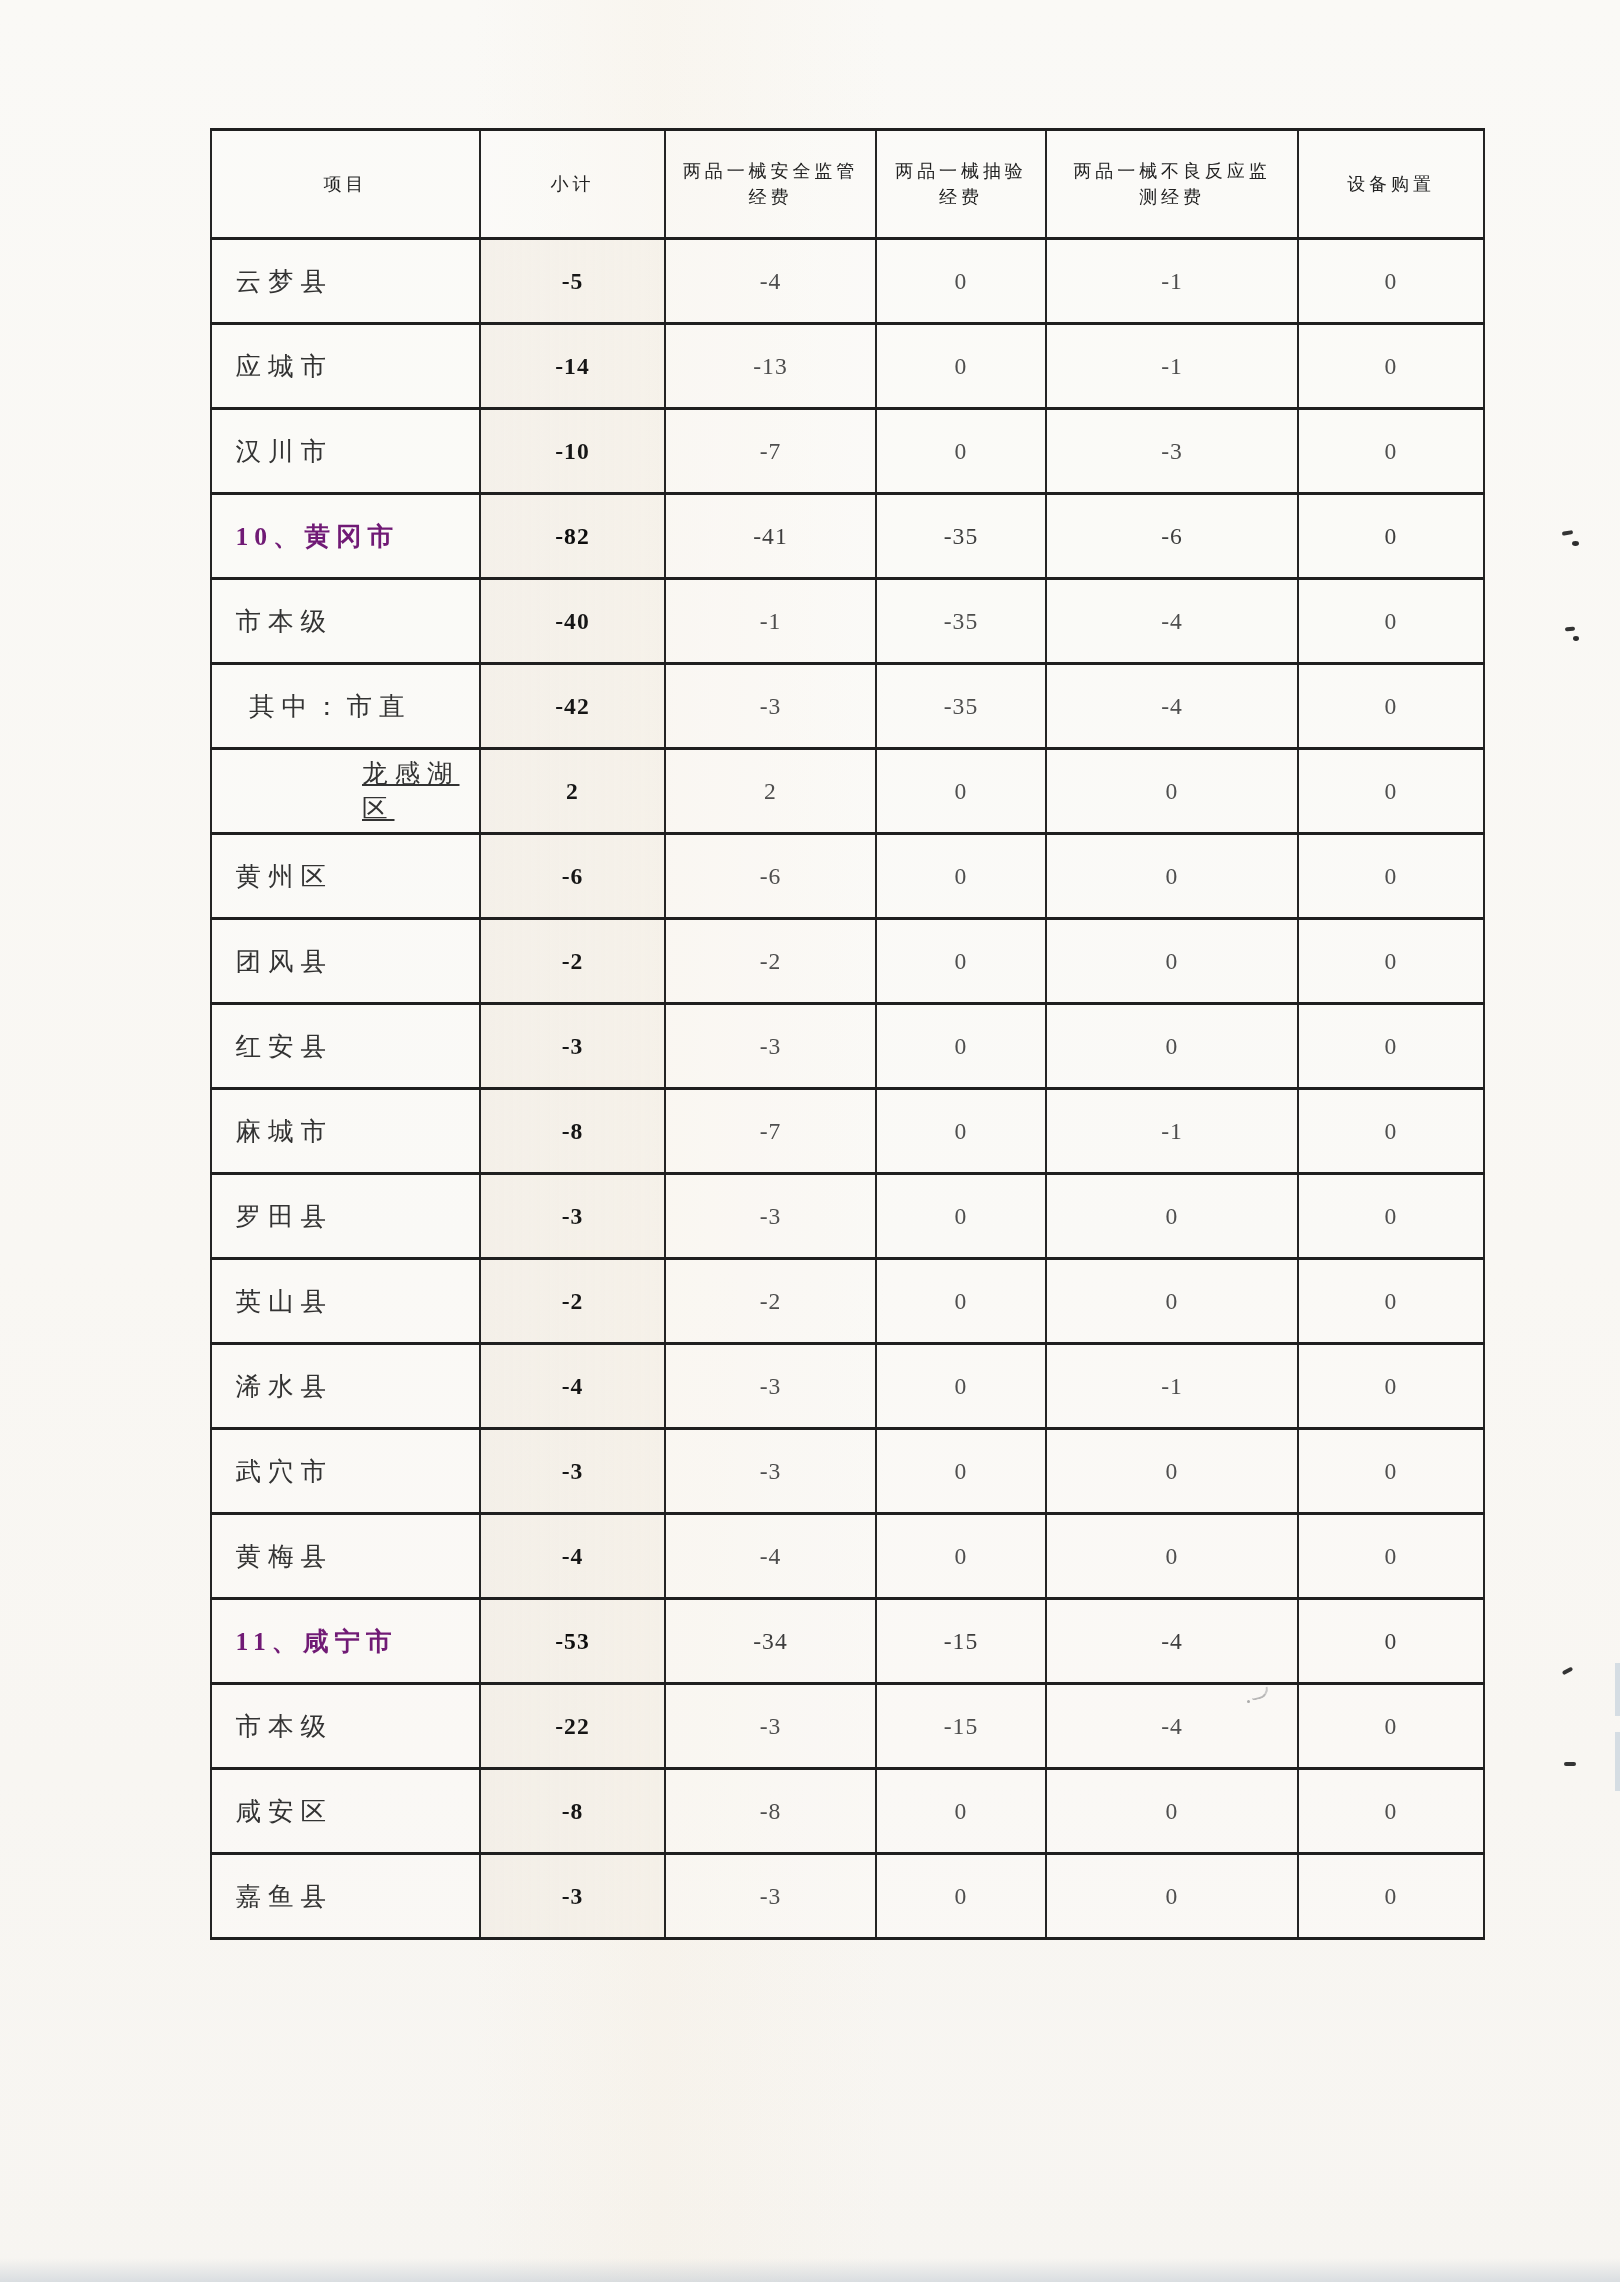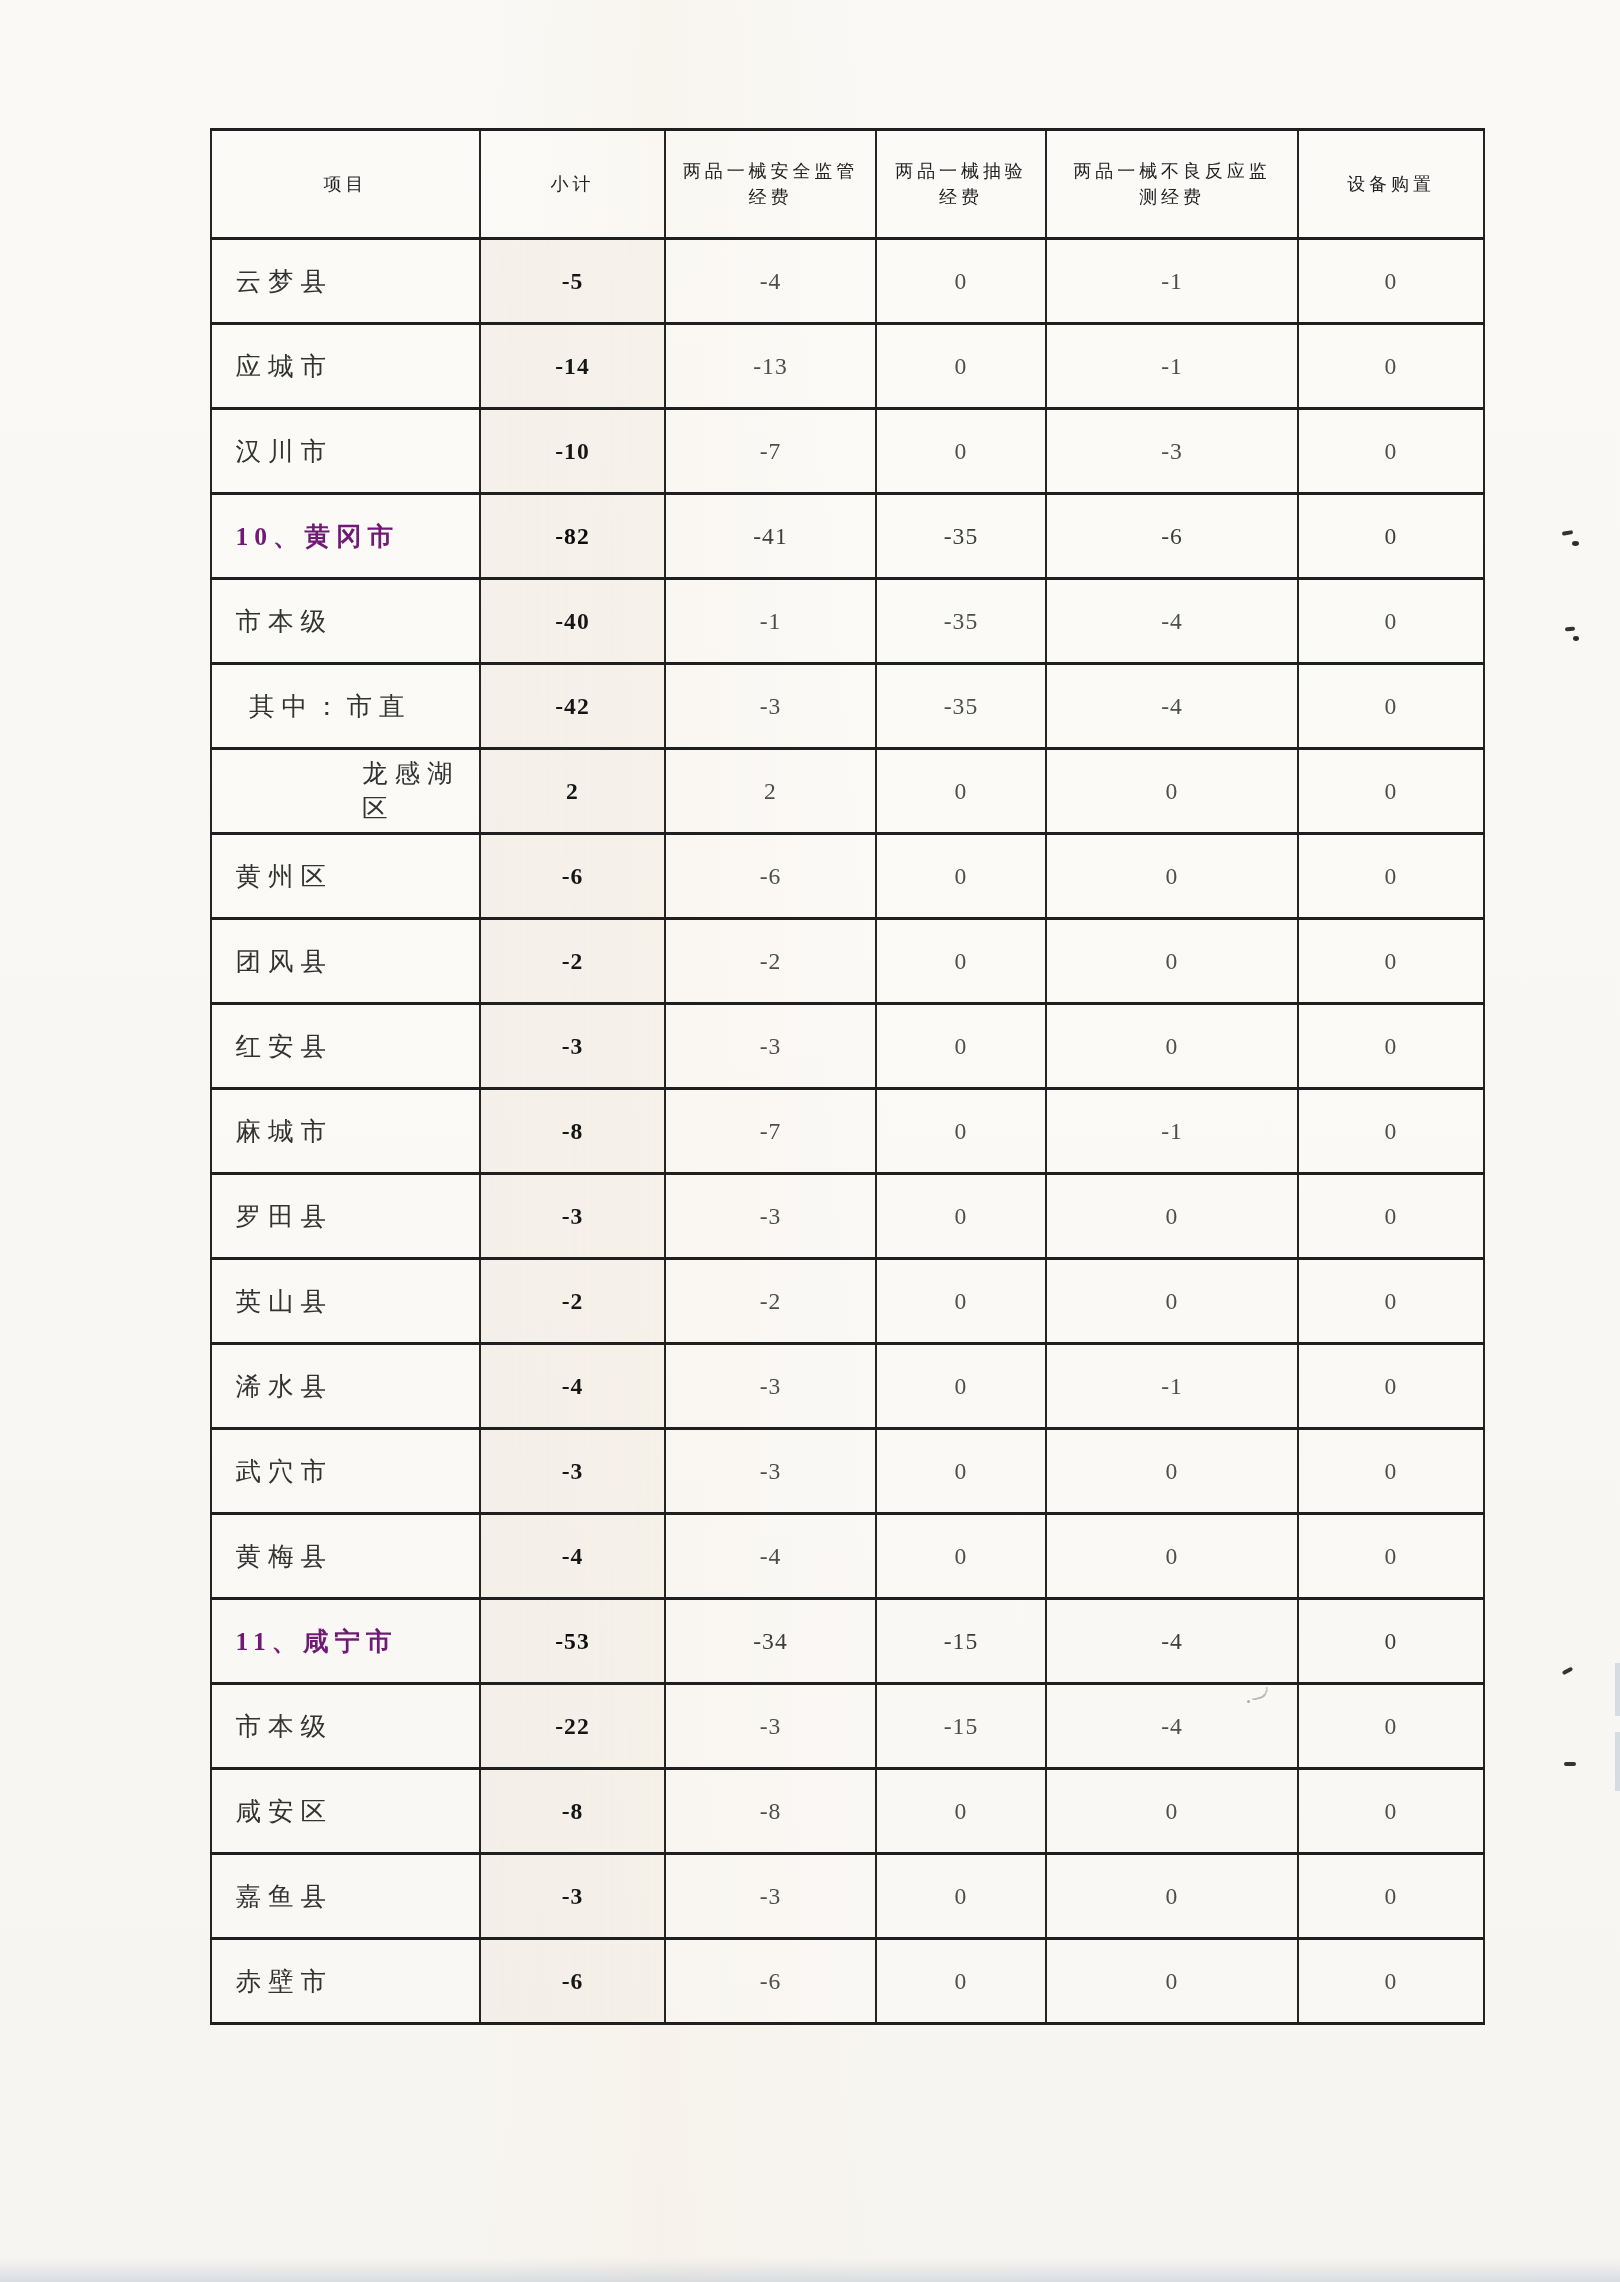--- a/index.html
+++ b/index.html
@@ -36,21 +36,21 @@
     height:104px;text-align:center;
     font-size:18px;font-weight:500;letter-spacing:3.9px;
     line-height:1.45;white-space:pre-line;color:#222;
   }
   .budget-table tbody td{height:80px;}
   td.label{
     text-align:left;padding-left:23.6px;
     font-size:25.6px;letter-spacing:6.9px;color:#333;
   }
   td.indent-1{padding-left:37px;}
-  td.indent-2{padding-left:150px;}
+  td.indent-2{padding-left:150px;text-decoration:underline;}
   td.num{
     text-align:center;font-size:23.6px;color:#4e4e4e;letter-spacing:1px;
   }
   td.subtotal{
     font-weight:700;color:#161616;
     background:linear-gradient(90deg,rgba(236,228,216,.38),rgba(240,234,224,.30));
   }
   tr.group td.label{font-weight:700;color:#701a75;letter-spacing:5.9px;margin-top:28px;}
   tr.group td.num{color:#3e3e3e;}
   tr.group td.subtotal{color:#0d0d0d;}
@@ -248,28 +248,20 @@
           <td class="num">0</td>
         </tr>
         <tr>
           <td class="label indent-0">嘉鱼县</td>
           <td class="num subtotal">-3</td>
           <td class="num">-3</td>
           <td class="num">0</td>
           <td class="num">0</td>
           <td class="num">0</td>
         </tr>
-        <tr>
-          <td class="label indent-0">赤壁市</td>
-          <td class="num subtotal">-6</td>
-          <td class="num">-6</td>
-          <td class="num">0</td>
-          <td class="num">0</td>
-          <td class="num">0</td>
-        </tr>
       </tbody>
   </table>
 
   <div class="speck dash" style="left:1562px;top:531px;width:10.8px;height:3.9px;transform:rotate(-10deg);"></div>
   <div class="speck dot" style="left:1572px;top:541px;width:6.9px;height:4.9px;"></div>
   <div class="speck dash" style="left:1565px;top:627px;width:9.9px;height:3.9px;transform:rotate(-6deg);"></div>
   <div class="speck dot" style="left:1573px;top:636px;width:5.9px;height:4.9px;"></div>
   <div class="speck dash" style="left:1562px;top:1669px;width:10.8px;height:3.9px;transform:rotate(-28deg);border-radius:3px;"></div>
   <div class="speck dash" style="left:1564px;top:1762px;width:11.8px;height:3.9px;"></div>
 

